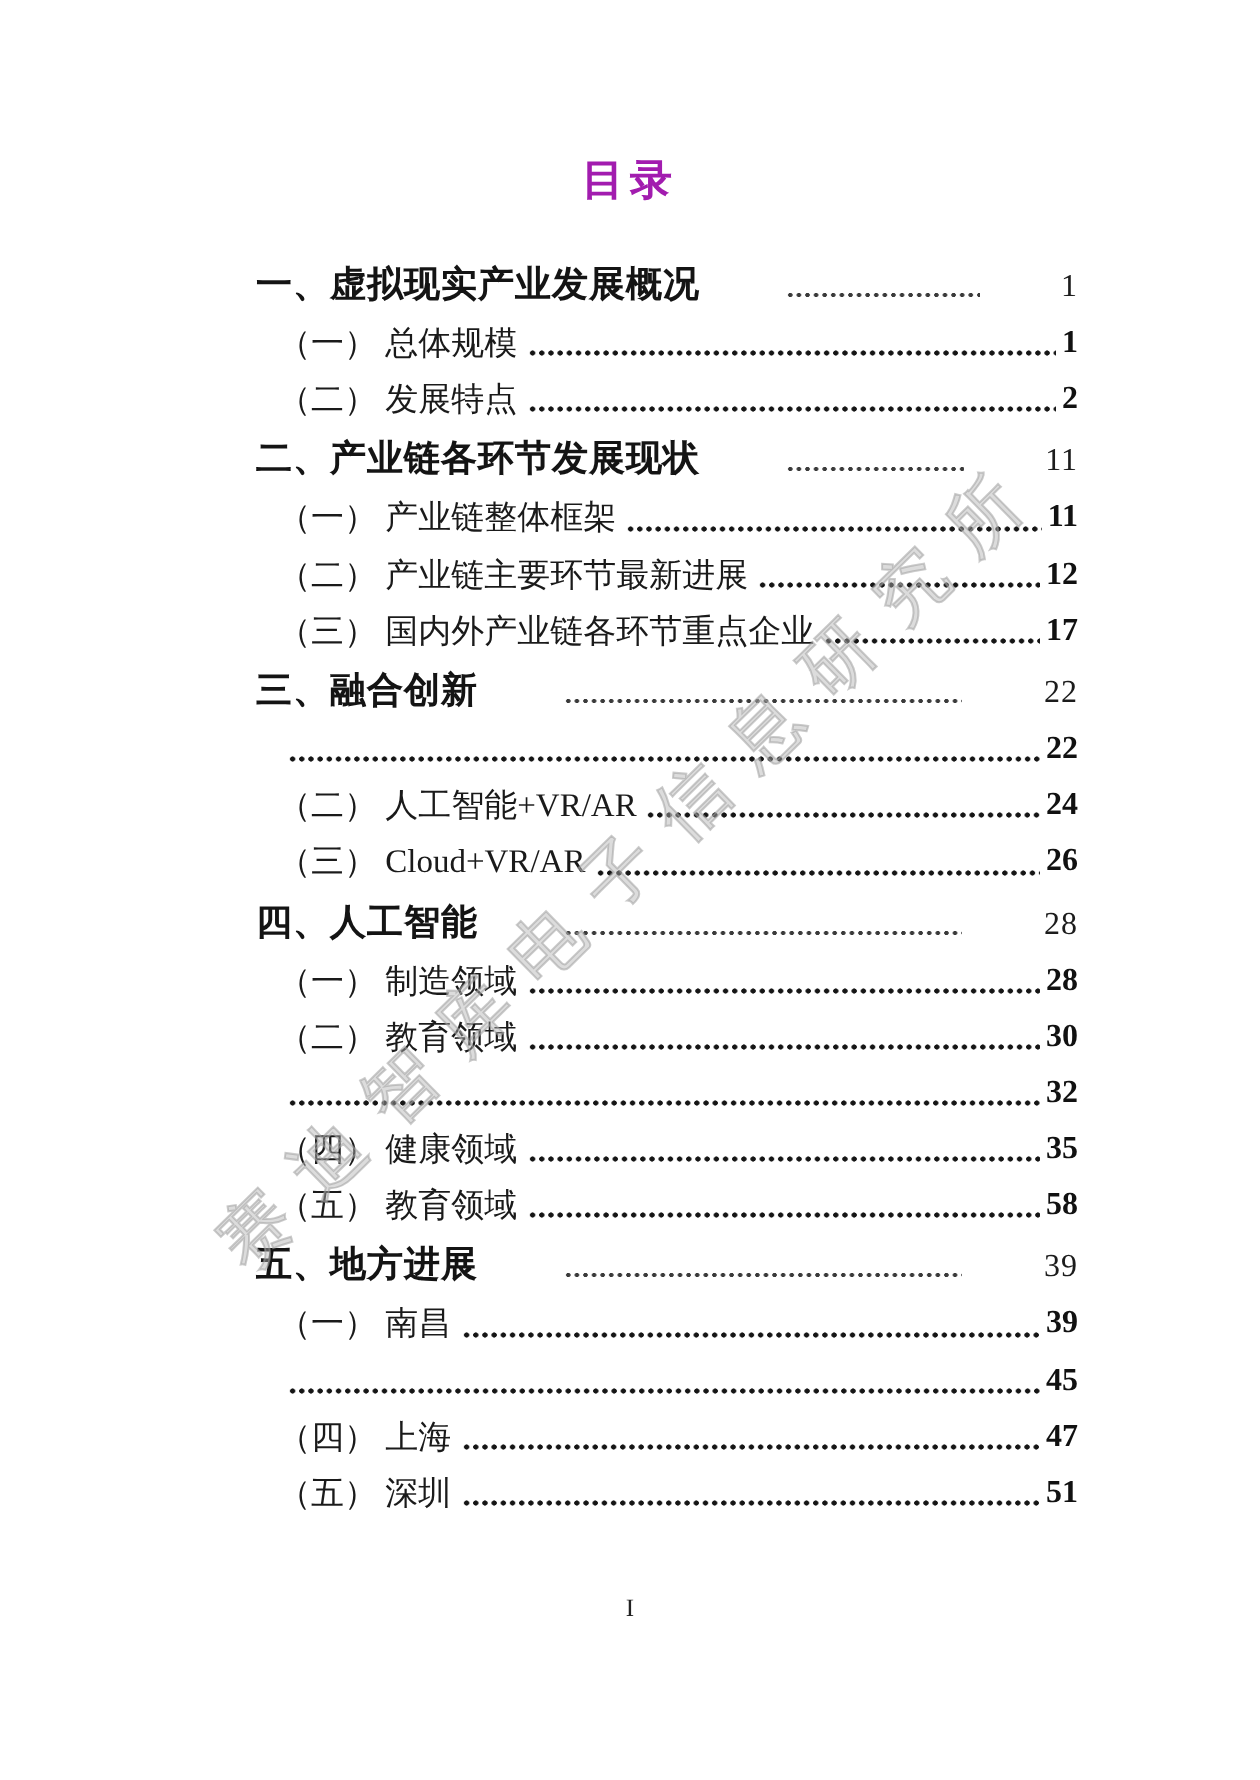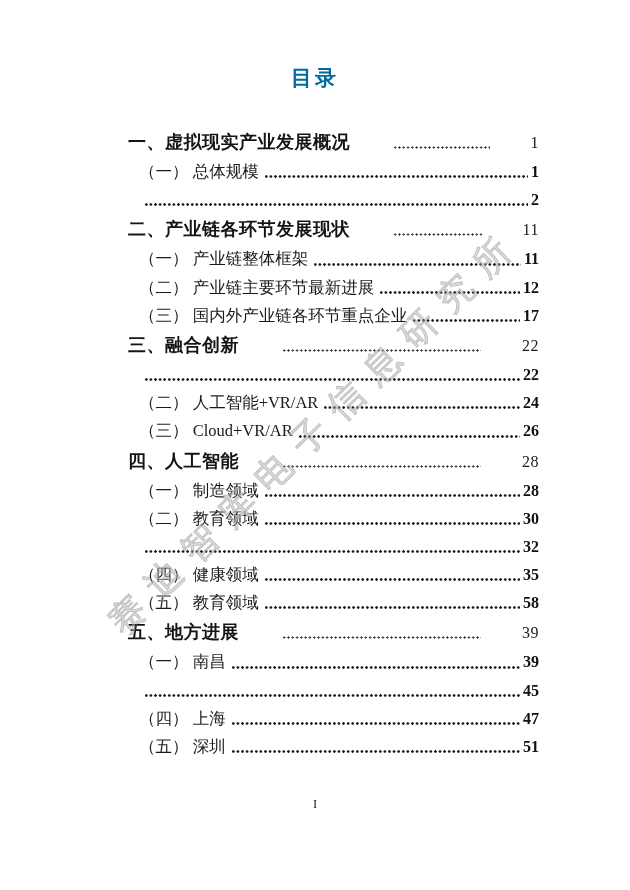--- a/index.html
+++ b/index.html
@@ -7,29 +7,29 @@
     position: relative;
     width: 630px;
     height: 890px;
     background: #ffffff;
     overflow: hidden;
     font-family: "Liberation Serif", serif;
     color: #1a1a1a;
   }
   .doc-title {
     position: absolute;
-    top: 64px;
+    top: 76px;
     left: 0;
     width: 100%;
     text-align: center;
     font-family: "Liberation Sans", sans-serif;
     font-weight: 700;
     font-size: 21px;
     letter-spacing: 3px;
-    color: #0369a1;
+    color: #a21caf;
   }
   .toc {
     position: absolute;
     left: 128px;
     right: 91px;
     top: 127px;
   }
   .row {
     display: flex;
     align-items: baseline;
@@ -118,20 +118,21 @@
     <span class="label">一、虚拟现实产业发展概况</span>
     <span class="leader"></span>
     <span class="pagenum">1</span>
   </div>
       <div class="row l2">
     <span class="label">（一） 总体规模</span>
     <span class="leader"></span>
     <span class="pagenum">1</span>
   </div>
       <div class="row l2">
+    <span class="label">（二） 发展特点</span>
     <span class="leader"></span>
     <span class="pagenum">2</span>
   </div>
       <div class="row l1">
     <span class="label">二、产业链各环节发展现状</span>
     <span class="leader"></span>
     <span class="pagenum">11</span>
   </div>
       <div class="row l2">
     <span class="label">（一） 产业链整体框架</span>

